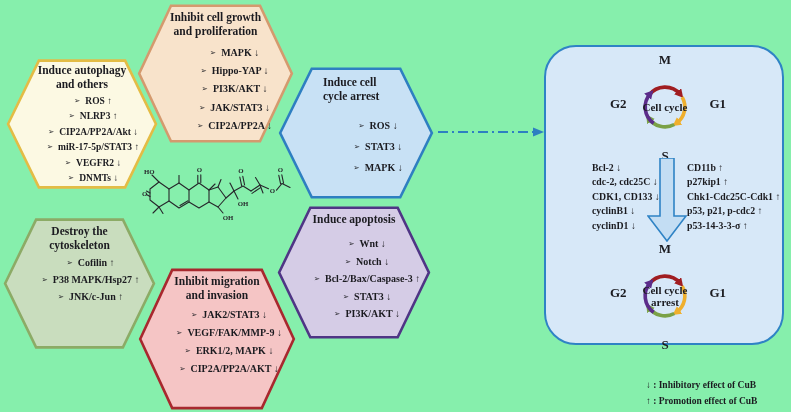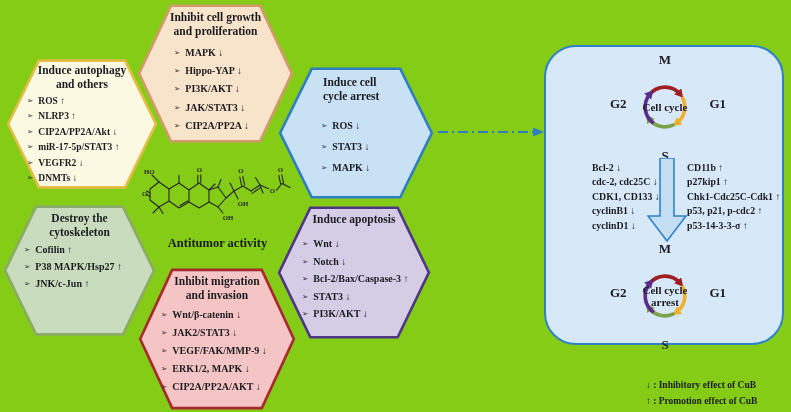--- a/index.html
+++ b/index.html
@@ -1,23 +1,23 @@
 <!DOCTYPE html>
 <html><head>
 <meta charset="utf-8">
 <style>
   html,body{margin:0;padding:0;background:#fff;}
-  #canvas{position:relative;width:791px;height:412px;background:#84cc16;overflow:hidden;
+  #canvas{position:relative;width:791px;height:412px;background:#86efac;overflow:hidden;
     font-family:"Liberation Serif","DejaVu Serif",serif;color:#1b1b20;}
   .hex{position:absolute;}
   .hex-bg{position:absolute;left:0;top:0;width:100%;height:100%;}
   .hex-bg polygon{stroke-width:2.6;vector-effect:non-scaling-stroke;}
   .hex-content{position:absolute;left:0;top:0;right:0;bottom:0;font-weight:bold;}
   .hex-title{font-size:11.5px;line-height:14px;text-align:center;}
-  .hex-items{font-size:10px;}
+  .hex-items{font-size:10px;text-align:center;}
   .item{white-space:nowrap;}
   .bul{font-family:"DejaVu Sans",sans-serif;font-size:7.5px;margin-right:5px;position:relative;top:-1px;}
   .center-label{position:absolute;left:140px;width:155px;text-align:center;font-weight:bold;font-size:12.5px;}
   .structure{position:absolute;left:142px;top:162px;width:152px;height:76px;}
   .structure path{fill:none;stroke:#26262b;stroke-width:1.1;stroke-linecap:round;stroke-linejoin:round;}
   .structure text{font-size:6.8px;font-weight:bold;fill:#26262b;}
   .connector{position:absolute;left:436px;top:125px;width:112px;height:14px;}
   .panel{position:absolute;left:544px;top:45px;width:240px;height:300px;border:2.5px solid;border-radius:32px;box-sizing:border-box;}
   .cycle{position:absolute;width:150px;height:104px;}
   .cycle .arcs{position:absolute;left:42px;top:19px;width:66px;height:66px;}
@@ -88,21 +88,21 @@
           <div>cycle arrest</div>
       </div>
       <div class="hex-items" style="padding-left:44px;margin-top:13px;line-height:20px">
         <div class="item"><span class="bul">➢</span><span>ROS ↓</span></div>
         <div class="item"><span class="bul">➢</span><span>STAT3 ↓</span></div>
         <div class="item"><span class="bul">➢</span><span>MAPK ↓</span></div>
       </div>
     </div>
   </div>
 
-  <div class="hex" style="left:2px;top:204px;width:155px;height:133px">
+  <div class="hex" style="left:2px;top:217px;width:155px;height:133px">
     <svg class="hex-bg" viewBox="0 0 100 100" preserveAspectRatio="none">
       <polygon points="2,50 22,2 78,2 98,50 78,98 22,98" style="fill: rgb(201, 221, 190); stroke: rgb(140, 171, 102);"></polygon>
     </svg>
     <div class="hex-content" style="padding-top:7px">
       <div class="hex-title">
         <div>Destroy the</div>
           <div>cytoskeleton</div>
       </div>
       <div class="hex-items" style="padding-left:22px;margin-top:3px;line-height:16px">
         <div class="item"><span class="bul">➢</span><span>Cofilin ↑</span></div>
@@ -133,21 +133,20 @@
   <div class="hex" style="left:137px;top:267px;width:160px;height:144px">
     <svg class="hex-bg" viewBox="0 0 100 100" preserveAspectRatio="none">
       <polygon points="2,50 22,2 78,2 98,50 78,98 22,98" style="fill: rgb(245, 197, 197); stroke: rgb(168, 40, 46);"></polygon>
     </svg>
     <div class="hex-content" style="padding-top:7px">
       <div class="hex-title">
         <div>Inhibit migration</div>
           <div>and invasion</div>
       </div>
       <div class="hex-items" style="padding-left:24px;margin-top:4px;line-height:17px">
-        <div class="item"><span class="bul">➢</span><span>Wnt/β-catenin ↓</span></div>
         <div class="item"><span class="bul">➢</span><span>JAK2/STAT3 ↓</span></div>
         <div class="item"><span class="bul">➢</span><span>VEGF/FAK/MMP-9 ↓</span></div>
         <div class="item"><span class="bul">➢</span><span>ERK1/2, MAPK ↓</span></div>
         <div class="item"><span class="bul">➢</span><span>CIP2A/PP2A/AKT ↓</span></div>
       </div>
     </div>
   </div>
 
 
   <svg class="structure" viewBox="0 0 152 76">
@@ -176,21 +175,20 @@
     <text x="2" y="12">HO</text>
     <text x="0" y="33.5">O</text>
     <text x="57.3" y="10" text-anchor="middle">O</text>
     <text x="99" y="10.5" text-anchor="middle">O</text>
     <text x="86" y="57.5" text-anchor="middle">OH</text>
     <text x="101" y="44" text-anchor="middle">OH</text>
     <text x="130.5" y="30.5" text-anchor="middle">O</text>
     <text x="138.5" y="9.5" text-anchor="middle">O</text>
   </svg>
 
-  <div class="center-label" style="top:236px">Antitumor activity</div>
 
   <svg class="connector" viewBox="0 0 112 14">
     <line x1="2" y1="7" x2="97" y2="7" stroke-width="1.8" stroke-dasharray="10 4 2 4" style="stroke: rgb(46, 127, 193);"></line>
     <polygon points="97,2.5 108,7 97,11.5" style="fill: rgb(46, 127, 193);"></polygon>
   </svg>
 
   <div class="panel" style="background: rgb(215, 232, 248); border-color: rgb(47, 131, 197);">
 
     <div class="cycle" style="left:44px;top:8px">
       <svg class="arcs" viewBox="0 0 100 100">

